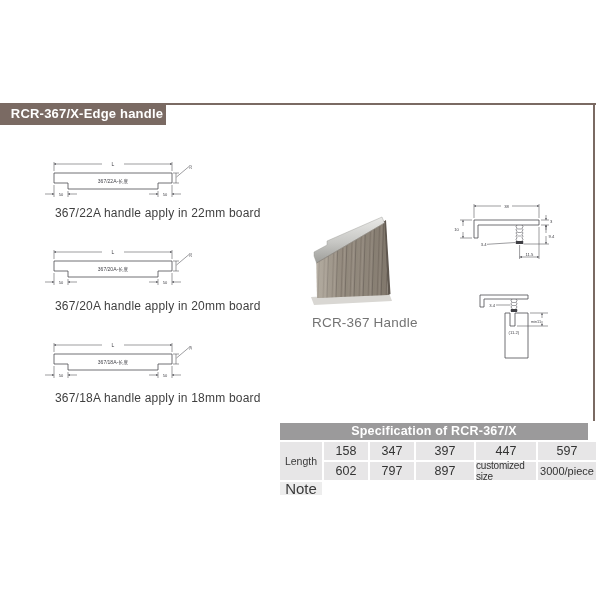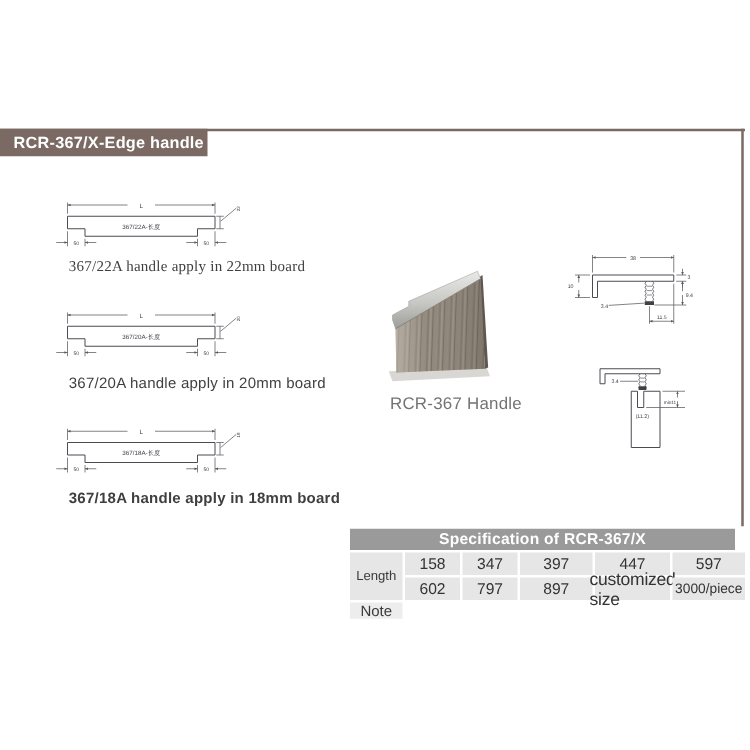--- a/index.html
+++ b/index.html
@@ -15,24 +15,24 @@
   .photo-caption{font-size:13.5px;color:#737373;letter-spacing:.2px;}
   
   .spec{top:423px;left:280px;width:308px;}
   .spec-header{height:17px;background:#9b9a9b;color:#fff;font-size:12.5px;font-weight:bold;
     text-align:center;line-height:17px;margin-bottom:2px;letter-spacing:.2px;}
   .spec-grid{display:grid;grid-template-columns:42px 44px 44px 58px 60px 58px;
     grid-template-rows:18px 18px 13px;gap:2px;border-radius:20px;}
   .cell{background:#e7e6e7;display:flex;align-items:center;justify-content:center;
     font-size:12.5px;color:#333;}
   .cell.head{font-size:10.5px;color:#3a3a3a;}
-  .cell.small{font-size:14px;letter-spacing:-.2px;}
+  .cell.small{font-size:10px;letter-spacing:-.2px;}
   .cell.med{font-size:11px;}
   .cell.span-rows{grid-row:1/3;}
-  .cell.note-row{background:#ededed;font-size:12px;}
+  .cell.note-row{background:#ededed;font-size:15px;}
   .cell.note-msg{grid-column:2/7;background:#ededed;font-size:10px;font-weight:bold;color:#3a3a3a;}
   svg text{fill:#3f3f45;}
 </style>
 </head>
 <body>
 
 <div class="abs rule-top"></div>
 <div class="abs rule-right"></div>
 <div class="abs titlebar">RCR-367/X-Edge handle</div>
 
@@ -56,21 +56,21 @@
     <line x1="141" y1="48" x2="132" y2="48" marker-end="url(#arA)"></line>
     <path d="M133,27 H139 M133,37 H139 M136,27 V37"></path>
     <path d="M136.5,31 L149,20.5"></path>
   </g>
   <text x="73" y="20" font-size="5" text-anchor="middle">L</text>
   <text x="73" y="37" font-size="5" text-anchor="middle" fill="#444">367/22A-长度</text>
   <text x="21" y="49.8" font-size="4" text-anchor="middle">50</text>
   <text x="125" y="49.8" font-size="4" text-anchor="middle">50</text>
   <text x="152" y="21" font-size="3.6" text-anchor="middle" transform="rotate(-90 152 21)">22</text>
 </svg>
-<div class="abs caption" style="top:206px;left:55px;font-family:Liberation Serif, serif;">367/22A handle apply in 22mm board</div>
+<div class="abs caption" style="top:206px;left:55px;">367/22A handle apply in 22mm board</div>
 
 <svg class="abs" style="top:234px;left:40px;" width="230" height="58" viewBox="0 0 230 58">
   <defs>
     <marker id="arB" viewBox="0 0 10 10" refX="9" refY="5" markerWidth="4.5" markerHeight="4.5" orient="auto">
       <path d="M0,1 L9,5 L0,9 Z" fill="#5a5a60"></path>
     </marker>
   </defs>
   <g stroke="#4b4b52" stroke-width="0.8" fill="none">
     <path d="M14,27 H132 V37 H118 V43 H28 V37 H14 Z"></path>
   </g>
@@ -114,21 +114,21 @@
     <line x1="141" y1="48" x2="132" y2="48" marker-end="url(#arC)"></line>
     <path d="M133,27 H139 M133,37 H139 M136,27 V37"></path>
     <path d="M136.5,31 L149,20.5"></path>
   </g>
   <text x="73" y="20" font-size="5" text-anchor="middle">L</text>
   <text x="73" y="37" font-size="5" text-anchor="middle" fill="#444">367/18A-长度</text>
   <text x="21" y="49.8" font-size="4" text-anchor="middle">50</text>
   <text x="125" y="49.8" font-size="4" text-anchor="middle">50</text>
   <text x="152" y="21" font-size="3.6" text-anchor="middle" transform="rotate(-90 152 21)">18</text>
 </svg>
-<div class="abs caption" style="top:391px;left:55px;font-weight:bold;">367/18A handle apply in 18mm board</div>
+<div class="abs caption" style="top:391px;left:55px;">367/18A handle apply in 18mm board</div>
 
 <svg class="abs" style="top:197px;left:297px;" width="112" height="118" viewBox="0 0 112 118">
   <defs>
     <pattern id="wood" width="9" height="120" patternUnits="userSpaceOnUse" patternTransform="rotate(2)">
       <rect x="0" y="0" width="9" height="120" fill="#8d8377"></rect>
       <rect x="2" y="0" width="1.6" height="120" fill="#7a7065"></rect>
       <rect x="3.6" y="0" width="2.2" height="120" fill="#978d81"></rect>
       <rect x="5.8" y="0" width="1.2" height="120" fill="#6d645b"></rect>
       <rect x="7" y="0" width="2" height="120" fill="#8a8174"></rect>
     </pattern>

